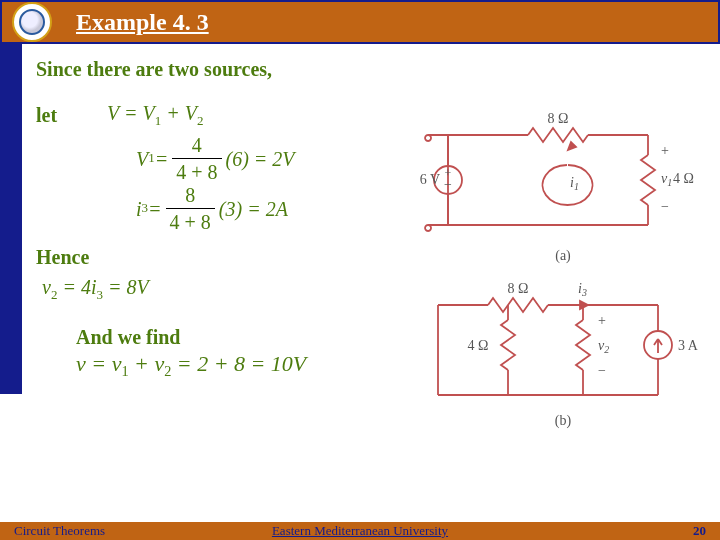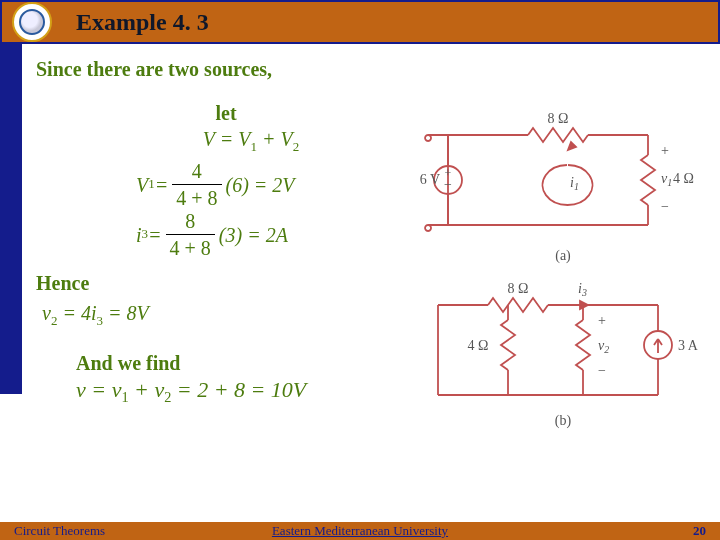--- a/index.html
+++ b/index.html
@@ -35,22 +35,23 @@
   .logo-inner {
     width: 26px;
     height: 26px;
     background: radial-gradient(circle at 40% 40%, #eef 40%, #c8c8d8 60%);
     border-radius: 50%;
     border: 2px solid #2a5a9e;
   }
   .title {
     font-weight: bold;
     font-size: 24px;
-    color: #0f172a;
+    color: #ffffff;
     margin-left: 24px;
+    text-decoration: underline;
   }
   .blue-bar {
     position: absolute;
     left: 0;
     top: 44px;
     width: 22px;
     height: 350px;
     background: #141c8c;
   }
   .content {
@@ -137,21 +138,21 @@
 </div>
 
 <div class="blue-bar"></div>
 
 <div class="content">
 
   <div class="row">
     <span>Since  there are two sources,</span>
   </div>
 
-  <div class="row" style="margin-top:18px;flex-direction:column;">
+  <div class="row" style="margin-top:18px;">
     <span>let</span>
     <span class="eq" style="margin-left:50px;">
       <i>V</i> = <i>V</i><span class="sub">1</span> + <i>V</i><span class="sub">2</span>
     </span>
   </div>
 
 
   <div class="eq-block">
     <i>V</i><span class="sub">1</span> =
     <span class="frac">

